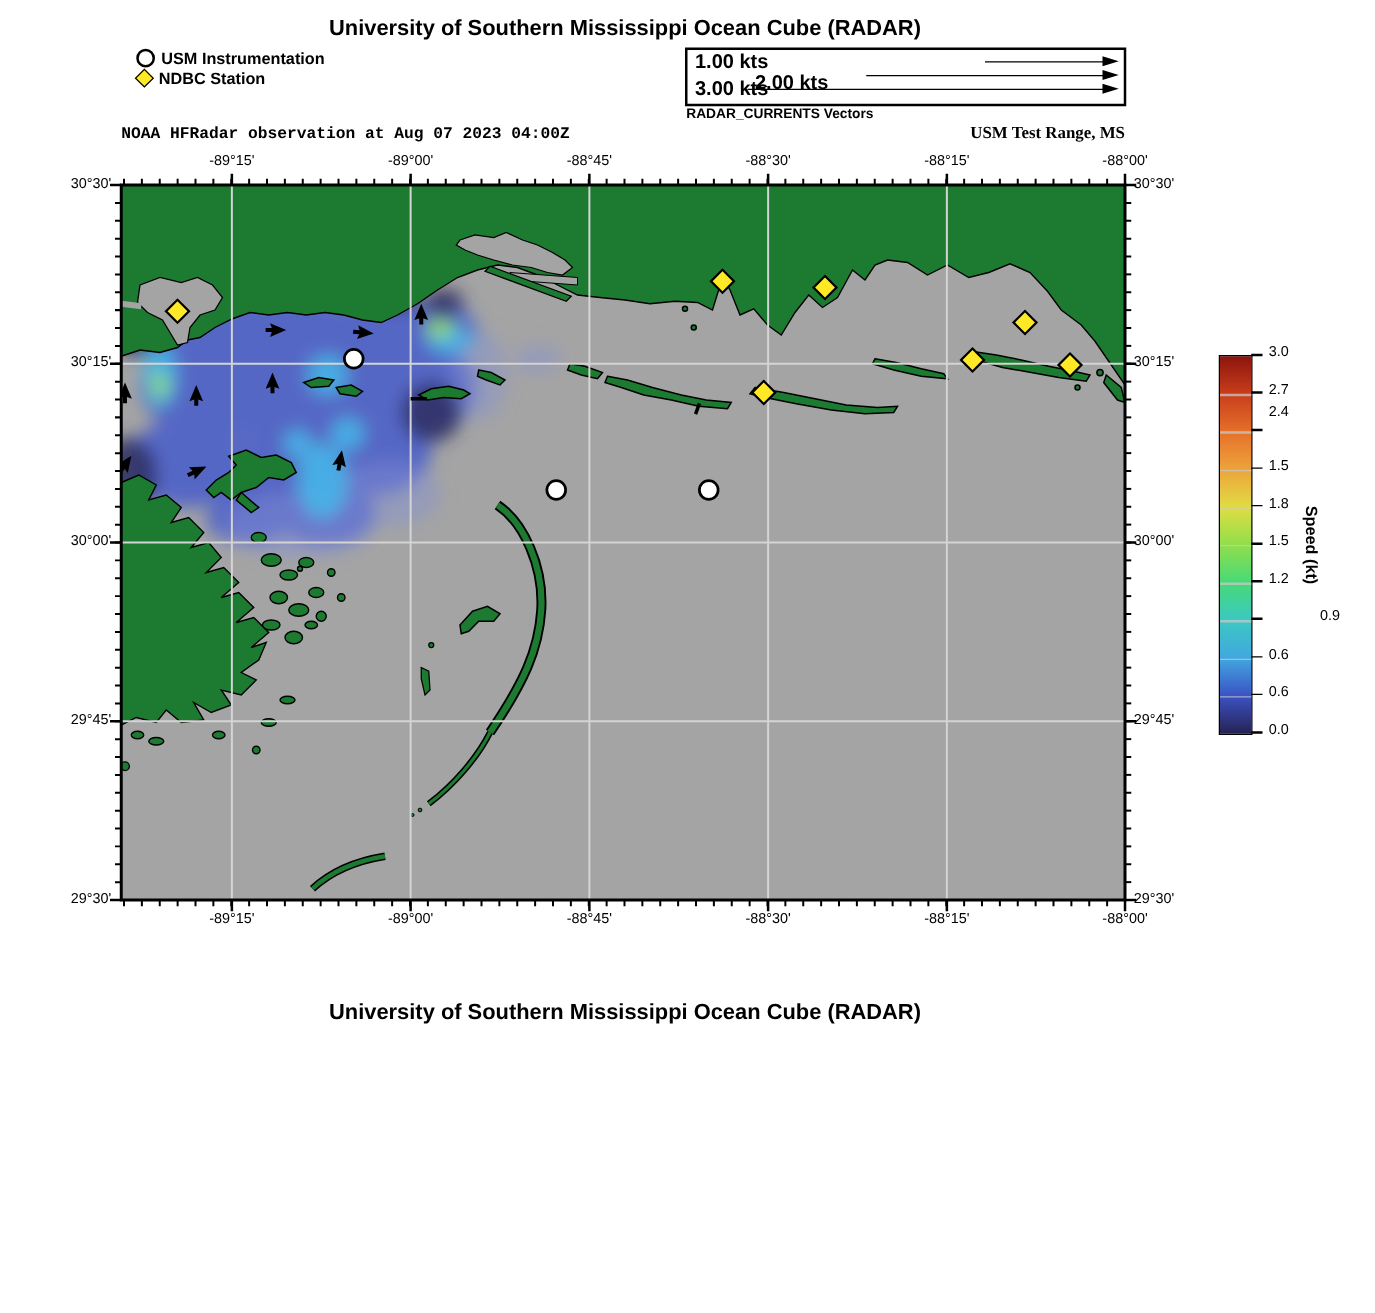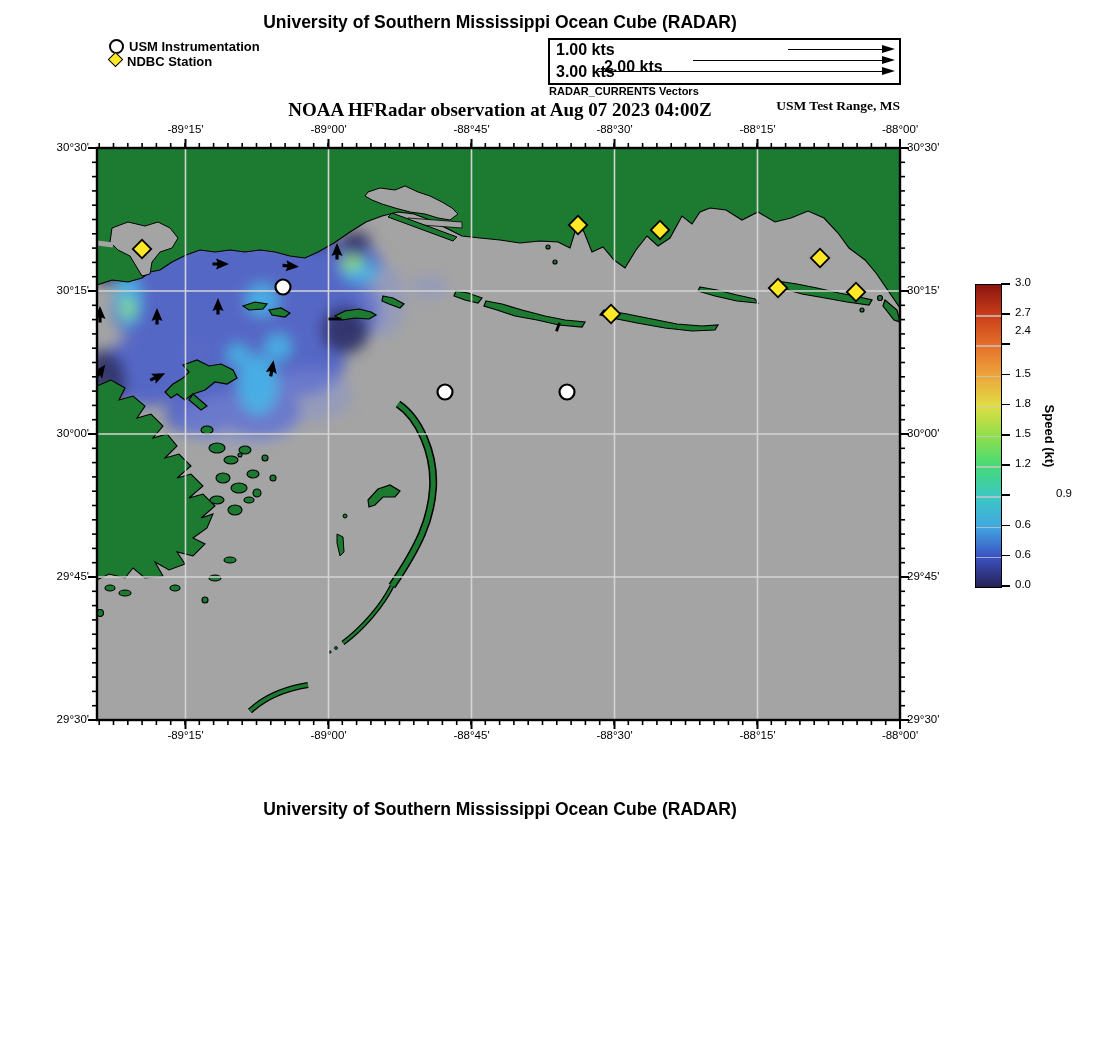--- a/index.html
+++ b/index.html
@@ -32,40 +32,40 @@
 
 <div id="page">
 
   <div class="abs title" style="left:97px;top:12px;width:806px;">University of Southern Mississippi Ocean Cube (RADAR)</div>
 
   <div class="abs" style="left:109px;top:38px;">
     <div style="display:flex;align-items:center;gap:5px;height:16px;">
       <span class="leg-circle"></span>
       <span class="leg-label">USM Instrumentation</span>
     </div>
-    <div style="display:flex;align-items:flex-start;gap:6px;height:16px;">
+    <div style="display:flex;align-items:center;gap:6px;height:16px;">
       <span class="leg-diamond" style="margin-left:1px;"></span>
       <span class="leg-label">NDBC Station</span>
     </div>
   </div>
 
   <div id="veckey" class="abs" style="left:548px;top:38px;width:349px;height:43px;">
     <span class="vk-label" style="top:4px;">1.00 kts</span>
     <span class="vk-label" style="top:21px;margin-left:48px;">2.00 kts</span>
     <span class="vk-label" style="top:26px;">3.00 kts</span>
     <div class="vk-line" style="top:8.5px;  right:16px;width:95px;"></div>
     <div class="vk-line" style="top:19.5px; right:16px;width:190px;"></div>
     <div class="vk-line" style="top:30.5px; right:16px;width:285px;"></div>
     <div class="vk-head" style="top:4.5px;  right:4px;"></div>
     <div class="vk-head" style="top:15.5px; right:4px;"></div>
     <div class="vk-head" style="top:26.5px; right:4px;"></div>
   </div>
   <div class="abs vk-caption" style="left:549px;top:85px;">RADAR_CURRENTS Vectors</div>
 
-  <div class="abs serif" style="left:97px;top:99px;width:806px;text-align:center;font-size:19px;font-weight:bold;">NOAA HFRadar observation at Aug 07 2023 04:00Z</div>
+  <div class="abs serif" style="left:97px;top:99px;width:806px;text-align:left;font-size:13px;font-weight:bold;font-family:Liberation Mono, monospace;">NOAA HFRadar observation at Aug 07 2023 04:00Z</div>
   <div class="abs serif" style="left:700px;top:98px;width:200px;text-align:right;font-size:13.5px;font-weight:bold;">USM Test Range, MS</div>
 
   <div class="abs" style="left:85px;top:136px;width:827px;height:596px;">
     <svg id="mapsvg" width="827" height="596" viewBox="-12 -12 827 596">
       <defs>
         <filter id="blobblur" x="-30%" y="-30%" width="160%" height="160%">
           <feGaussianBlur stdDeviation="7"></feGaussianBlur>
         </filter>
         <clipPath id="mapclip">
             <rect x="0" y="0" width="803" height="572"></rect>

